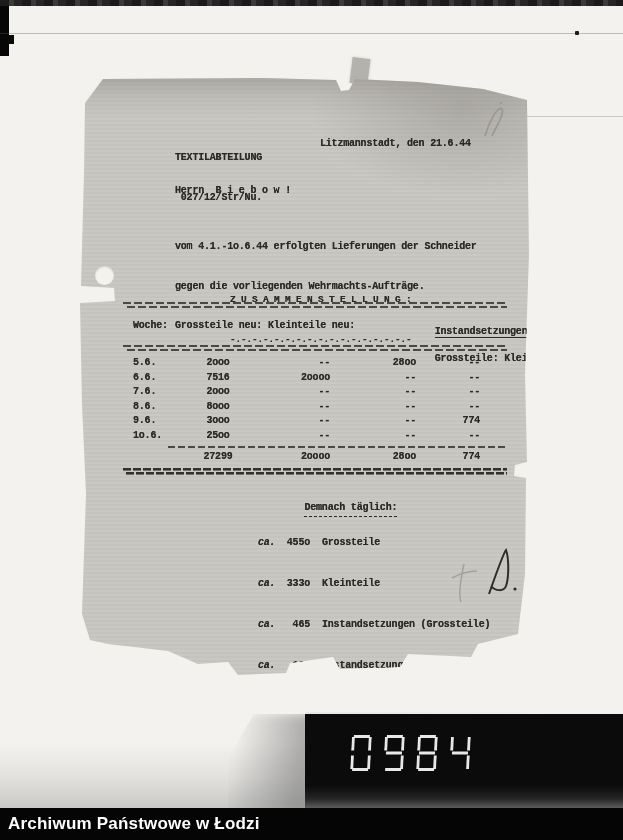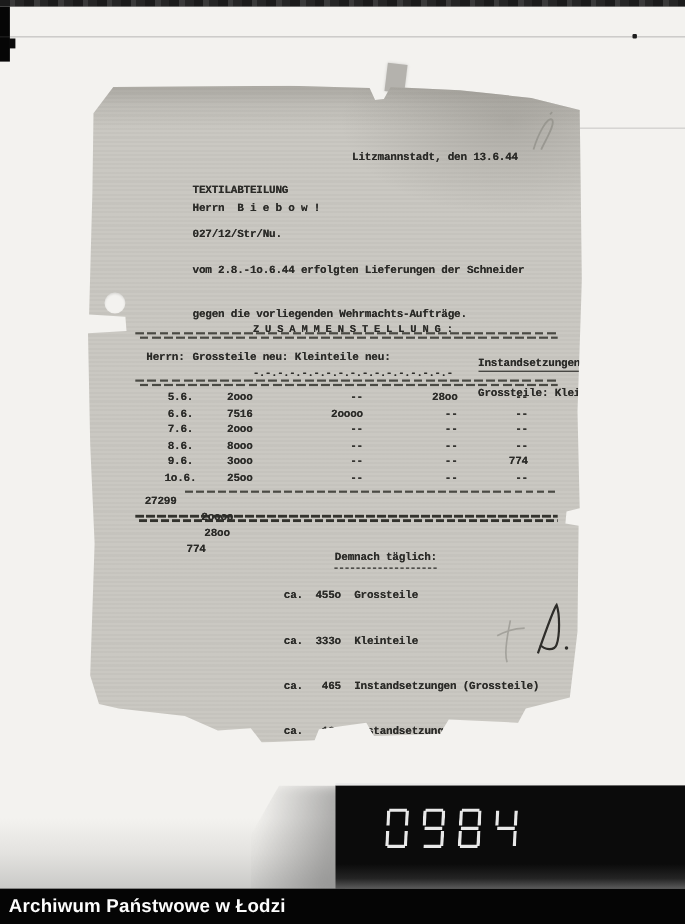--- a/index.html
+++ b/index.html
@@ -45,31 +45,31 @@
       repeating-linear-gradient(90deg,#4a4a44 0 8px,transparent 8px 11px) 0 0/100% 2px no-repeat,
       repeating-linear-gradient(90deg,#4a4a44 0 8px,transparent 8px 11px) 4px 4px/100% 2px no-repeat;}
   .line-dash{height:2px;margin-left:45px;width:337px;
       background:repeating-linear-gradient(90deg,#4a4a44 0 7px,transparent 7px 10px);}
   .line-heavy{height:7px;background:
       repeating-linear-gradient(90deg,#32322d 0 8px,transparent 8px 10px) 0 0/100% 2.6px no-repeat,
       repeating-linear-gradient(90deg,#32322d 0 8px,transparent 8px 10px) 3px 4.4px/100% 2.6px no-repeat;}
   .thead{position:relative;height:36px;}
   .th-underline{border-bottom:1px solid #2a2a27;display:inline-block;line-height:11px;}
   .trow{display:flex;height:14.5px;line-height:14.5px;}
-  .c-datum{width:62px;padding-left:10px;text-align:center;}
+  .c-datum{width:62px;padding-left:10px;text-align:left;}
   .c2{width:46px;text-align:center;}
   .c3{width:89px;text-align:right;}
   .c4{width:86px;text-align:right;}
   .c5{width:64px;text-align:right;}
 
   
   .daily{position:absolute;left:180px;top:414px;}
   .daily-title{border-bottom:1px dashed #2a2a27;padding-bottom:1px;margin-bottom:6px;display:inline-block;}
   .drow{display:flex;height:14px;line-height:14px;}
-  .d-ca{width:28px;}
+  .d-ca{width:28px;font-style:italic;}
   .d-num{width:24px;text-align:right;}
   .d-label{margin-left:12px;white-space:pre;}
 
   
   .annotation{position:absolute;pointer-events:none;}
 
   
   .counter-shadow{position:absolute;left:228px;top:708px;width:86px;height:100px;
     background:linear-gradient(100deg,transparent 10%,rgba(110,110,110,.55) 80%);
     filter:blur(5px);clip-path:polygon(30% 0,100% 0,100% 100%,0 100%,0 45%);}
@@ -94,44 +94,44 @@
     <div class="film-notch-left"></div>
     <div class="film-notch-bump"></div>
     <div class="scratch-1"></div>
     <div class="scratch-dot"></div>
     <div class="scratch-2"></div>
 
     <div class="tape-tab"></div>
 
     <div class="paper">
 
-      <div class="abs typewriter" style="left:97px;top:66px;">
+      <div class="abs typewriter" style="left:97px;top:50px;text-align:right;">
         <div>TEXTILABTEILUNG</div>
         <div>027/12/Str/Nu.</div>
       </div>
 
-      <div class="abs typewriter" style="left:242px;top:63px;">Litzmannstadt, den 13.6.44</div>
+      <div class="abs typewriter" style="left:242px;top:63px;">Litzmannstadt, den 21.6.44</div>
 
       <div class="abs typewriter" style="left:97px;top:110px;">Herrn  B i e b o w !</div>
 
       <div class="abs typewriter" style="left:97px;top:139px;">
-        <div>vom 2.8.-1o.6.44 erfolgten Lieferungen der Schneider</div>
+        <div>vom 4.1.-1o.6.44 erfolgten Lieferungen der Schneider</div>
         <div>gegen die vorliegenden Wehrmachts-Aufträge.</div>
       </div>
 
       <div class="abs typewriter" style="left:152px;top:192px;font-size:9.5px;">
         <div>Z U S A M M E N S T E L L U N G :</div>
         <div>-.-.-.-.-.-.-.-.-.-.-.-.-.-.-.-.-</div>
       </div>
 
       <div class="ztable">
         <div class="line-dd"></div>
 
         <div class="thead typewriter">
-          <span class="abs" style="left:10px;top:10px;">Herrn:</span>
+          <span class="abs" style="left:10px;top:10px;">Woche:</span>
           <span class="abs" style="left:52px;top:10px;">Grossteile neu:</span>
           <span class="abs" style="left:145px;top:10px;">Kleinteile neu:</span>
           <span class="abs" style="left:242px;top:3px;">
             <span class="th-underline">Instandsetzungen:</span><br>
             <span>Grossteile: Kleinteile:</span>
           </span>
         </div>
 
         <div class="line-dd"></div>
 
@@ -175,21 +175,21 @@
             <span class="c-datum">1o.6.</span>
             <span class="c2">25oo</span>
             <span class="c3">--</span>
             <span class="c4">--</span>
             <span class="c5">--</span>
           </div>
         </div>
 
         <div class="line-dash" style="margin-top:3px;"></div>
 
-        <div class="trow typewriter" style="margin-top:2px;flex-direction:column;">
+        <div class="trow typewriter" style="margin-top:2px;">
           <span class="c-datum"></span>
           <span class="c2">27299</span>
           <span class="c3">2oooo</span>
           <span class="c4">28oo</span>
           <span class="c5">774</span>
         </div>
 
         <div class="line-heavy" style="margin-top:3px;"></div>
       </div>
 

